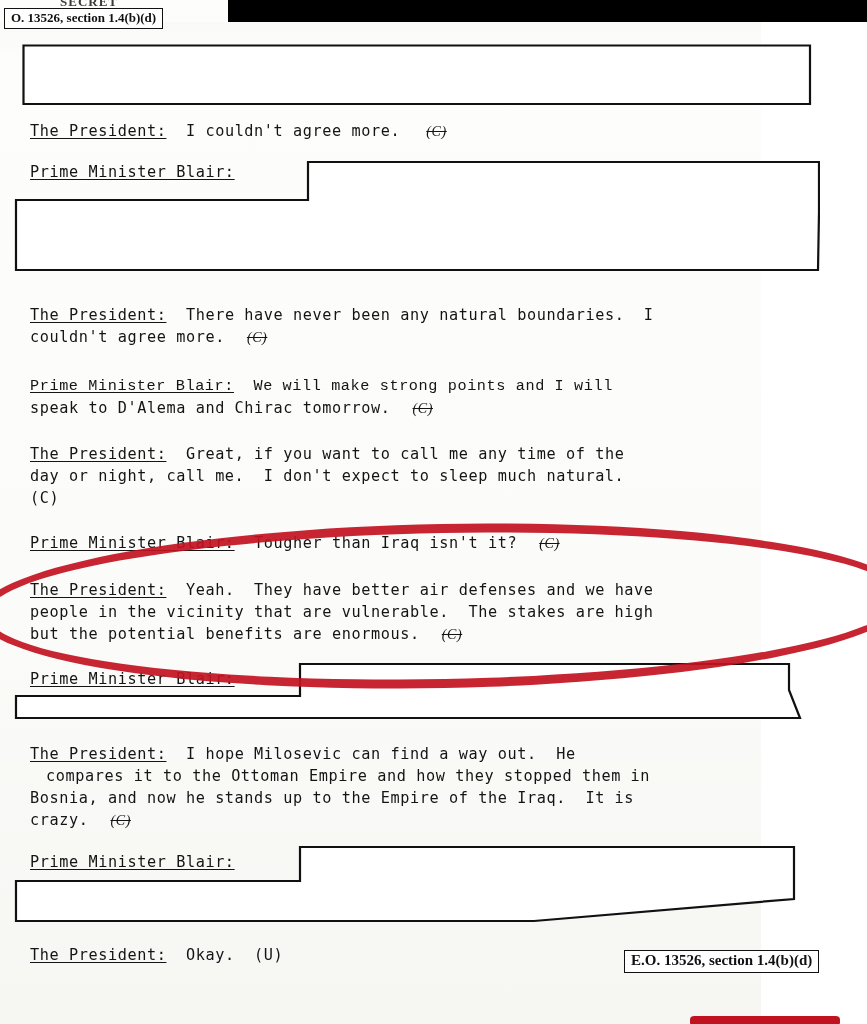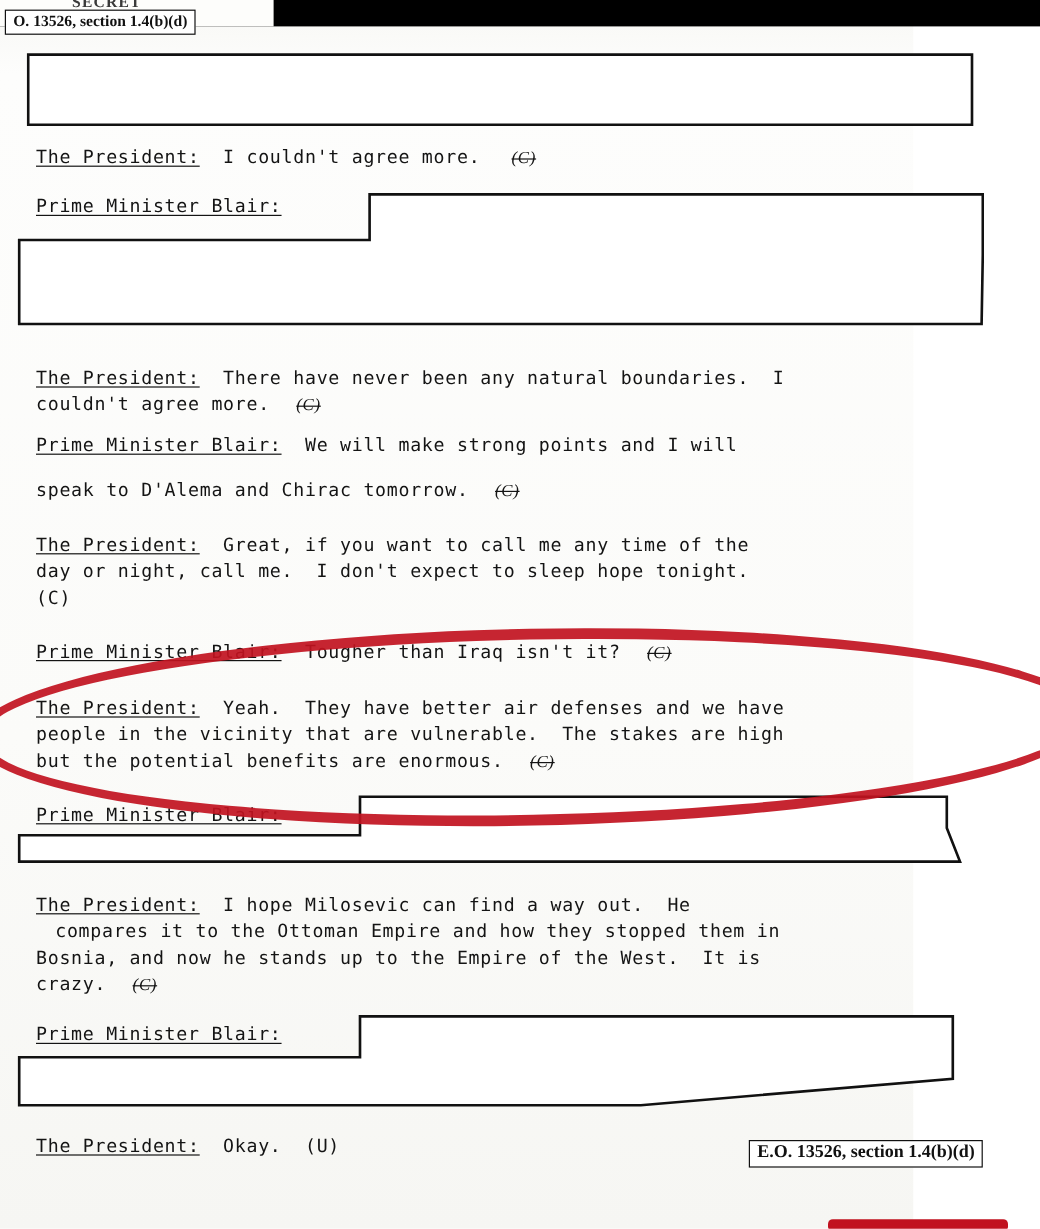--- a/index.html
+++ b/index.html
@@ -134,42 +134,42 @@
 
   <div class="line" style="left:30px; top:163px;"><span class="speaker">Prime Minister Blair:</span></div>
 
   <svg style="position:absolute;left:14px;top:160px;width:806px;height:116px;">
     <polygon points="294,2 805,2 805,52 804,110 2,110 2,40 294,40" fill="#ffffff" stroke="#111111" stroke-width="2.2"></polygon>
   </svg>
 
   <div class="line" style="left:30px; top:328px;"><span>couldn't agree more.</span><span class="cls" style="margin-left:22px; text-decoration:line-through;">(C)</span></div>
   <div class="line" style="left:30px; top:306px;"><span class="speaker">The President:</span><span>  There have never been any natural boundaries.  I</span></div>
 
-  <div class="line" style="left:30px; top:362px;"><span class="speaker">Prime Minister Blair:</span><span>  We will make strong points and I will</span></div>
+  <div class="line" style="left:30px; top:377px;font-family:Liberation Mono, monospace;"><span class="speaker">Prime Minister Blair:</span><span>  We will make strong points and I will</span></div>
   <div class="line" style="left:30px; top:399px;"><span>speak to D'Alema and Chirac tomorrow.</span><span class="cls" style="margin-left:22px; text-decoration:line-through;">(C)</span></div>
 
   <div class="line" style="left:30px; top:445px;"><span class="speaker">The President:</span><span>  Great, if you want to call me any time of the</span></div>
-  <div class="line" style="left:30px; top:467px;"><span>day or night, call me.  I don't expect to sleep hope tonight.</span></div>
+  <div class="line" style="left:30px; top:467px;"><span>day or night, call me.  I don't expect to sleep much natural.</span></div>
   <div class="line" style="left:30px; top:489px;"><span>(C)</span></div>
 
   <div class="line" style="left:30px; top:581px;"><span class="speaker">The President:</span><span>  Yeah.  They have better air defenses and we have</span></div>
 
   <div class="line" style="left:30px; top:534px;"><span class="speaker">Prime Minister Blair:</span><span>  Tougher than Iraq isn't it?</span><span class="cls" style="margin-left:22px; text-decoration:line-through;">(C)</span></div>
   <div class="line" style="left:30px; top:603px;"><span>people in the vicinity that are vulnerable.  The stakes are high</span></div>
   <div class="line" style="left:30px; top:625px;"><span>but the potential benefits are enormous.</span><span class="cls" style="margin-left:22px; text-decoration:line-through;">(C)</span></div>
 
   <div class="line" style="left:30px; top:670px;"><span class="speaker">Prime Minister Blair:</span></div>
 
   <svg style="position:absolute;left:14px;top:662px;width:790px;height:62px;">
     <polygon points="286,2 775,2 775,28 786,56 2,56 2,34 286,34" fill="#ffffff" stroke="#111111" stroke-width="2.2"></polygon>
   </svg>
 
   <div class="line" style="left:30px; top:745px;"><span class="speaker">The President:</span><span>  I hope Milosevic can find a way out.  He</span></div>
   <div class="line" style="left:46px; top:767px;"><span>compares it to the Ottoman Empire and how they stopped them in</span></div>
-  <div class="line" style="left:30px; top:789px;"><span>Bosnia, and now he stands up to the Empire of the West.  It is</span></div>
+  <div class="line" style="left:30px; top:789px;"><span>Bosnia, and now he stands up to the Empire of the Iraq.  It is</span></div>
   <div class="line" style="left:30px; top:811px;"><span>crazy.</span><span class="cls" style="margin-left:22px; text-decoration:line-through;">(C)</span></div>
 
   <div class="line" style="left:30px; top:853px;"><span class="speaker">Prime Minister Blair:</span></div>
 
   <svg style="position:absolute;left:14px;top:845px;width:790px;height:80px;">
     <polygon points="286,2 780,2 780,54 520,76 2,76 2,36 286,36" fill="#ffffff" stroke="#111111" stroke-width="2.2"></polygon>
   </svg>
 
   <div class="line" style="left:30px; top:946px;"><span class="speaker">The President:</span><span>  Okay.  (U)</span></div>
 

